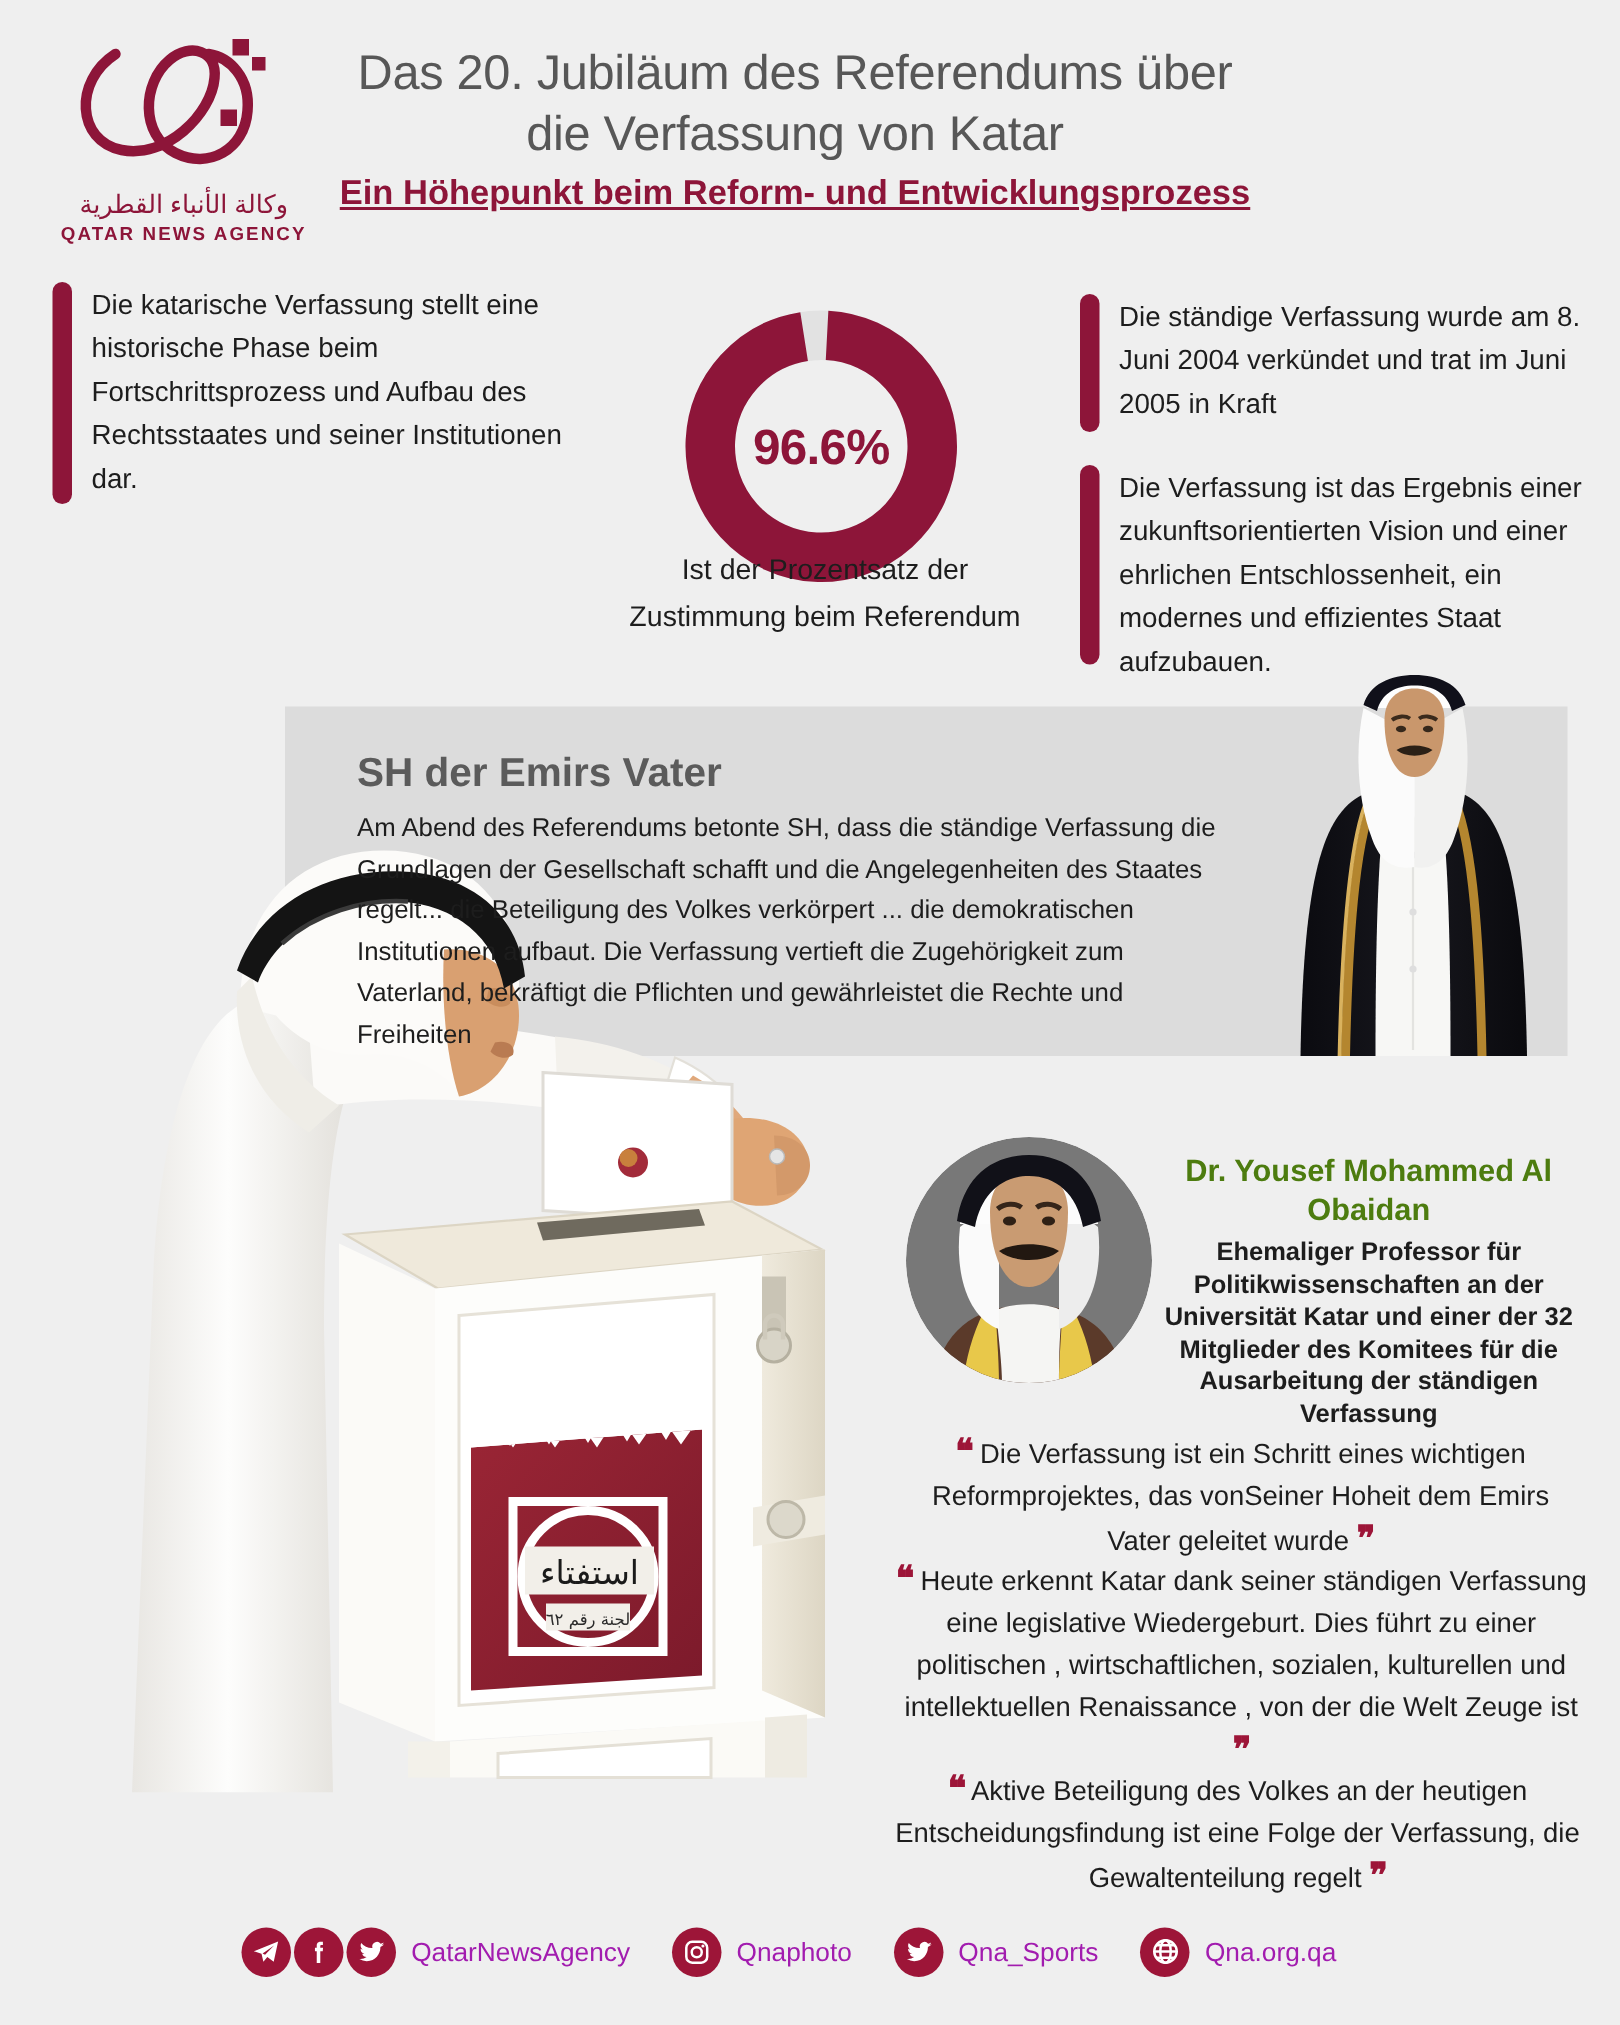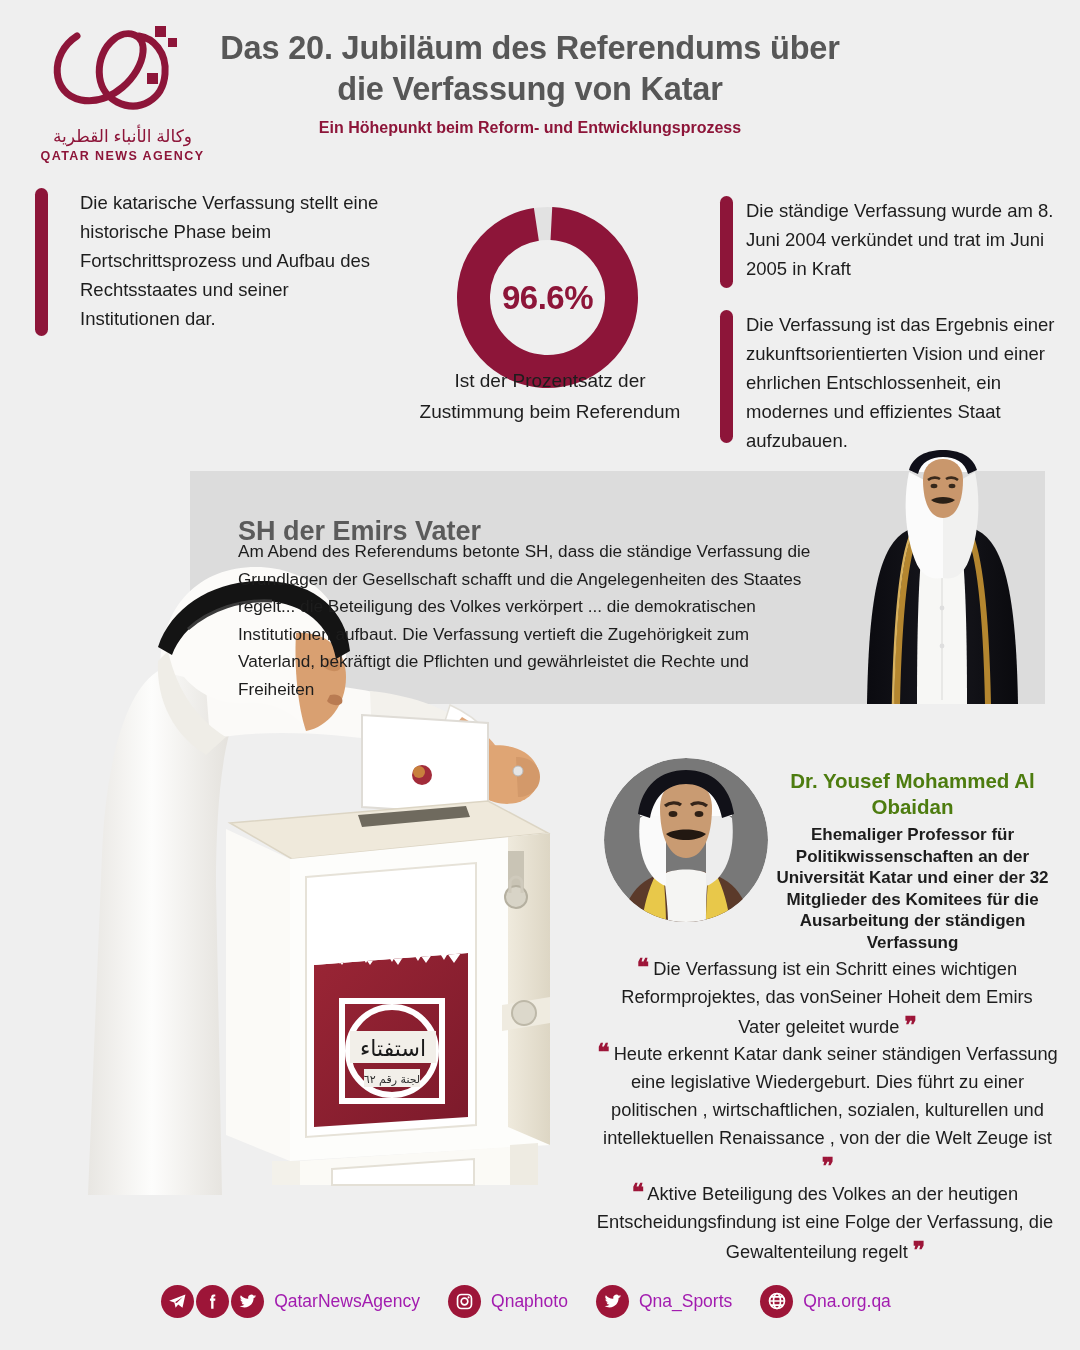--- a/index.html
+++ b/index.html
@@ -16,48 +16,48 @@
 
   
   .logo{position:absolute;left:35px;top:18px;width:175px;height:150px;}
   .logo svg{display:block;}
   .logo-ar{position:absolute;left:0;top:108px;width:175px;text-align:center;
     font-size:17px;color:#8d1539;font-weight:normal;letter-spacing:.5px;}
   .logo-en{position:absolute;left:0;top:131px;width:175px;text-align:center;
     font-size:12.5px;color:#8d1539;font-weight:bold;letter-spacing:1.4px;}
 
   .title{position:absolute;left:215px;top:28px;width:630px;text-align:center;
-    font-size:32.5px;line-height:41px;font-weight:bold;color:#575757;letter-spacing:-.2px;}
+    font-size:32.5px;line-height:41px;font-weight:normal;color:#575757;letter-spacing:-.2px;}
   .subtitle{position:absolute;left:215px;top:113px;width:630px;text-align:center;
-    font-size:16px;line-height:30px;font-weight:bold;color:#8d1539;}
+    font-size:23px;line-height:30px;font-weight:bold;color:#8d1539;text-decoration:underline;}
 
   
   .fact{position:absolute;display:flex;align-items:flex-start;}
   .bar{flex:0 0 auto;width:13px;border-radius:7px;background:#8d1539;margin-right:13px;}
   .fact p{margin:0;font-size:18.5px;line-height:29px;color:#1d1d1d;}
 
-  #fact-l1{left:35px;top:188px;width:345px;gap:19px;}
+  #fact-l1{left:35px;top:188px;width:345px;}
   #fact-l1 .bar{height:148px;}
   #fact-l2{left:35px;top:320px;width:345px;}
   #fact-l2 .bar{height:120px;}
   #fact-r1{left:720px;top:196px;width:345px;}
   #fact-r1 .bar{height:92px;}
   #fact-r2{left:720px;top:310px;width:345px;}
   #fact-r2 .bar{height:133px;}
 
   
   .donut-wrap{position:absolute;left:455px;top:205px;width:185px;height:185px;}
   .donut-pct{position:absolute;inset:0;display:flex;align-items:center;justify-content:center;
     font-size:33px;font-weight:bold;color:#8d1539;letter-spacing:-.5px;}
   .donut-caption{position:absolute;left:410px;top:365px;width:280px;text-align:center;
     font-size:19px;line-height:31px;color:#1d1d1d;}
 
   
   .band{position:absolute;left:190px;top:471px;width:855px;height:233px;background:#dcdcdc;}
-  .band-title{position:absolute;left:238px;top:500px;font-size:27px;font-weight:bold;color:#5b5b5b;margin-top:16px;}
+  .band-title{position:absolute;left:238px;top:500px;font-size:27px;font-weight:bold;color:#5b5b5b;}
   .band-body{position:absolute;left:238px;top:538px;width:580px;
     font-size:17.2px;line-height:27.5px;color:#1d1d1d;}
 
   
   .emir{position:absolute;left:855px;top:450px;width:175px;height:254px;}
 
   
   .voter{position:absolute;left:10px;top:455px;width:600px;height:740px;}
 
   

